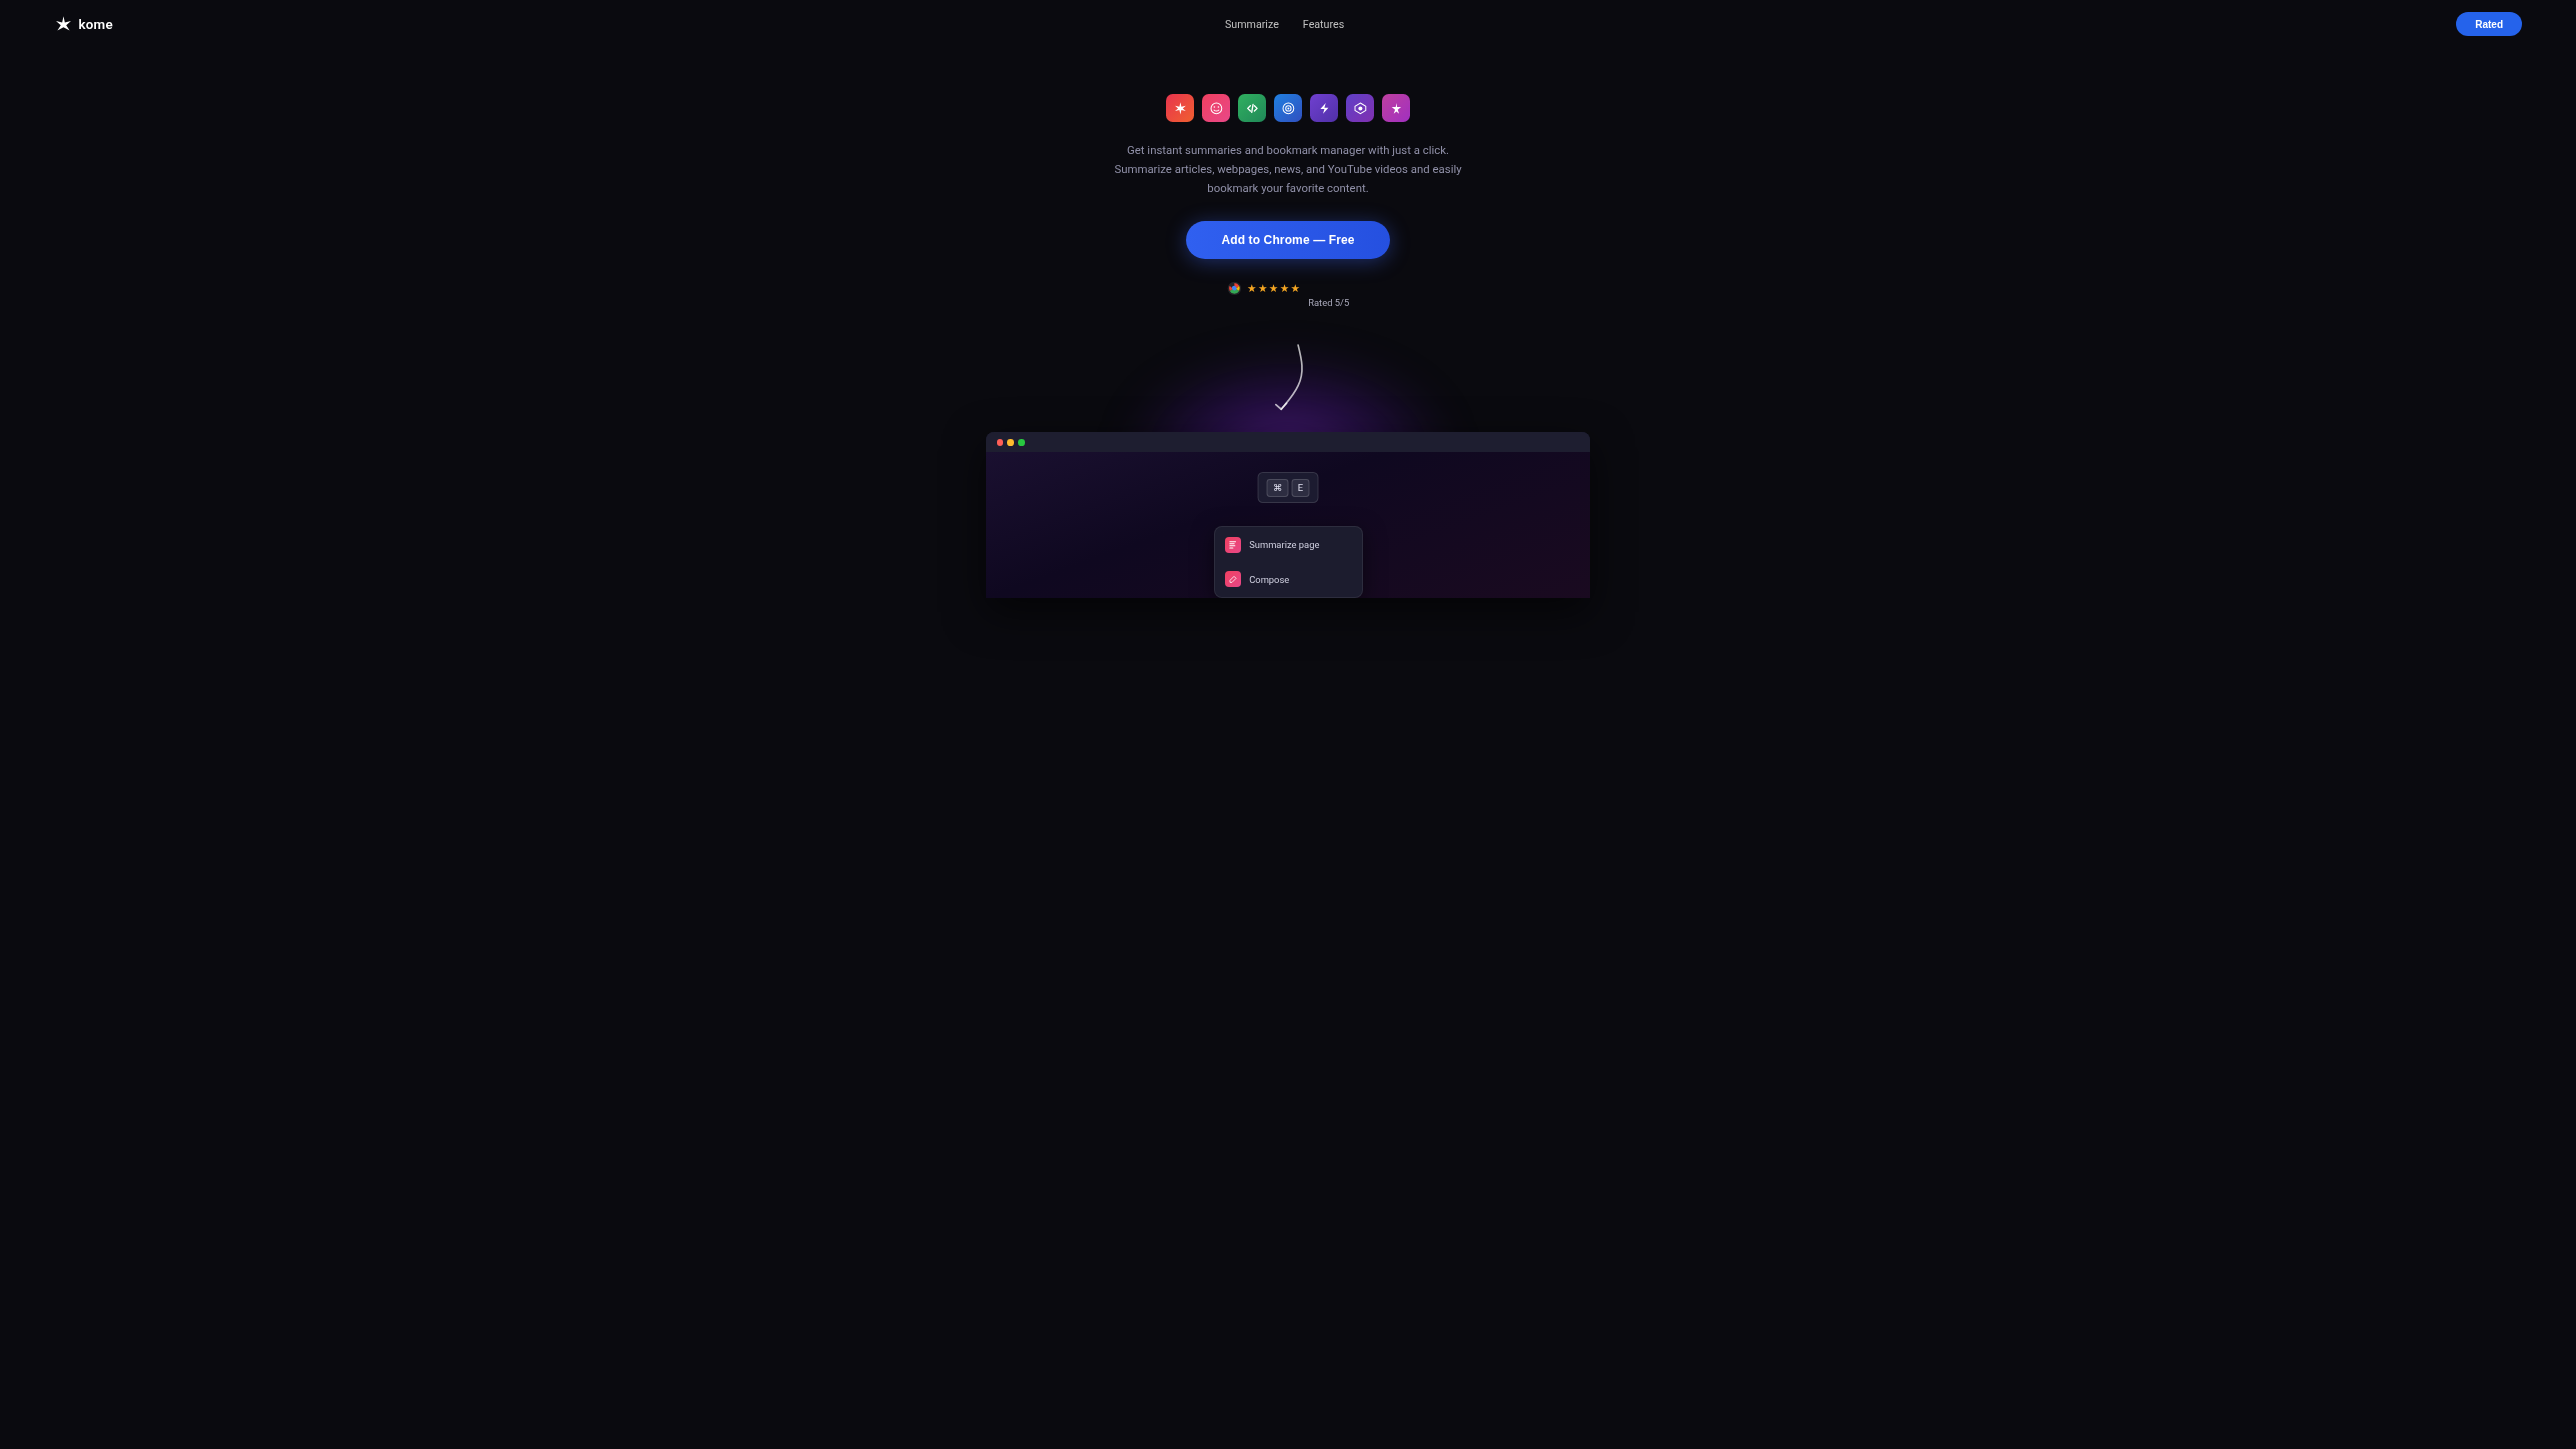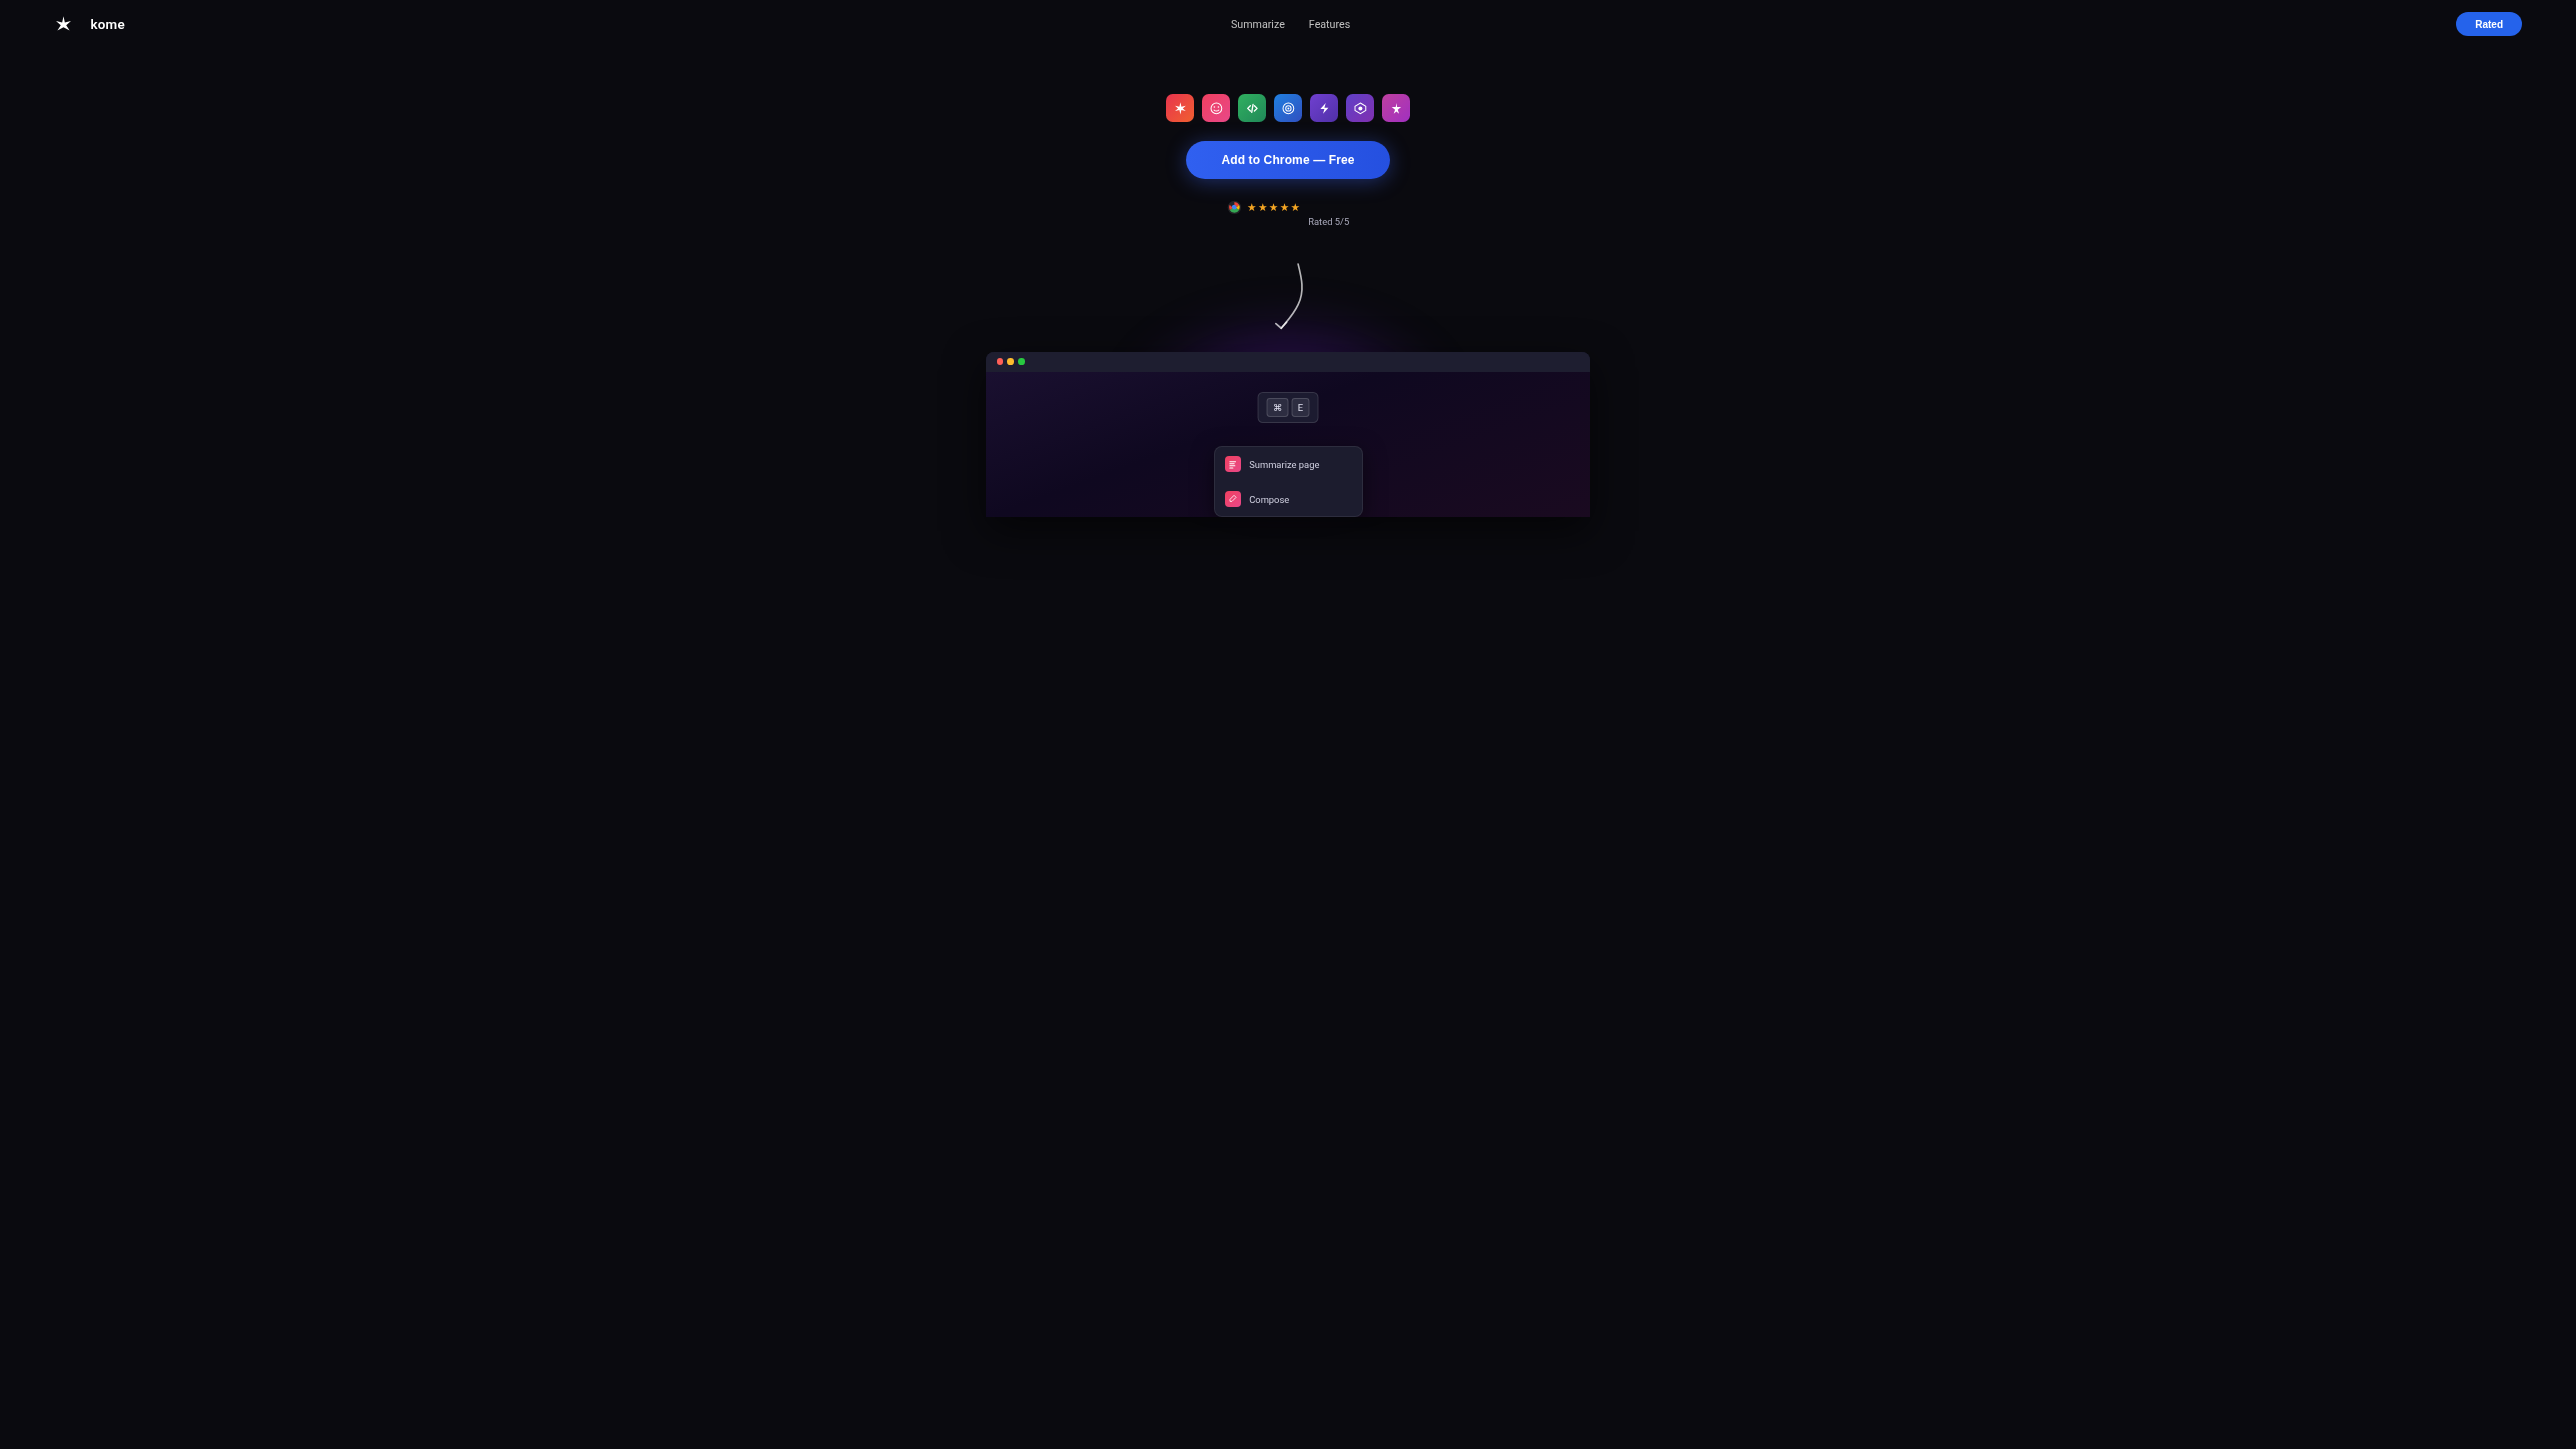--- a/index.html
+++ b/index.html
@@ -41,21 +41,20 @@
 
     .logo-icon {
       width: 19px;
       height: 19px;
     }
 
     .logo-text {
       font-size: 13.4px;
       font-weight: 600;
       letter-spacing: 0.02em;
-      margin-left: 12px;
     }
 
     .nav-links {
       display: flex;
       align-items: center;
       gap: 24px;
       list-style: none;
     }
 
     .nav-links a {
@@ -399,20 +398,21 @@
     </div>
     <div class="app-icon app-icon-7">
 
       <svg width="14.8" height="14.8" viewBox="0 0 22 22" fill="none">
         <path d="M11 3L12 9H18L13 13L15 19L11 15.5L7 19L9 13L4 9H10Z" fill="white"></path>
       </svg>
     </div>
   </div>
 
 
+  <p class="hero-sub">Get instant summaries and bookmark manager with just a click. Summarize articles, webpages, news, and YouTube videos and easily bookmark your favorite content.</p>
 
   <button class="cta-btn">Add to Chrome — Free</button>
 
   <div class="rating-row">
 
     <svg class="chrome-icon" viewBox="0 0 22 22" fill="none">
       <circle cx="11" cy="11" r="10" fill="#fff" opacity="0.1"></circle>
       <circle cx="11" cy="11" r="4" fill="#4285f4"></circle>
       <path d="M11 3 A8 8 0 0 1 18 7 L14 11 A4 4 0 0 0 11 7 Z" fill="#ea4335"></path>
       <path d="M18 7 A8 8 0 0 1 18 15 L13.5 12 A4 4 0 0 0 14 11 Z" fill="#fbbc05"></path>

